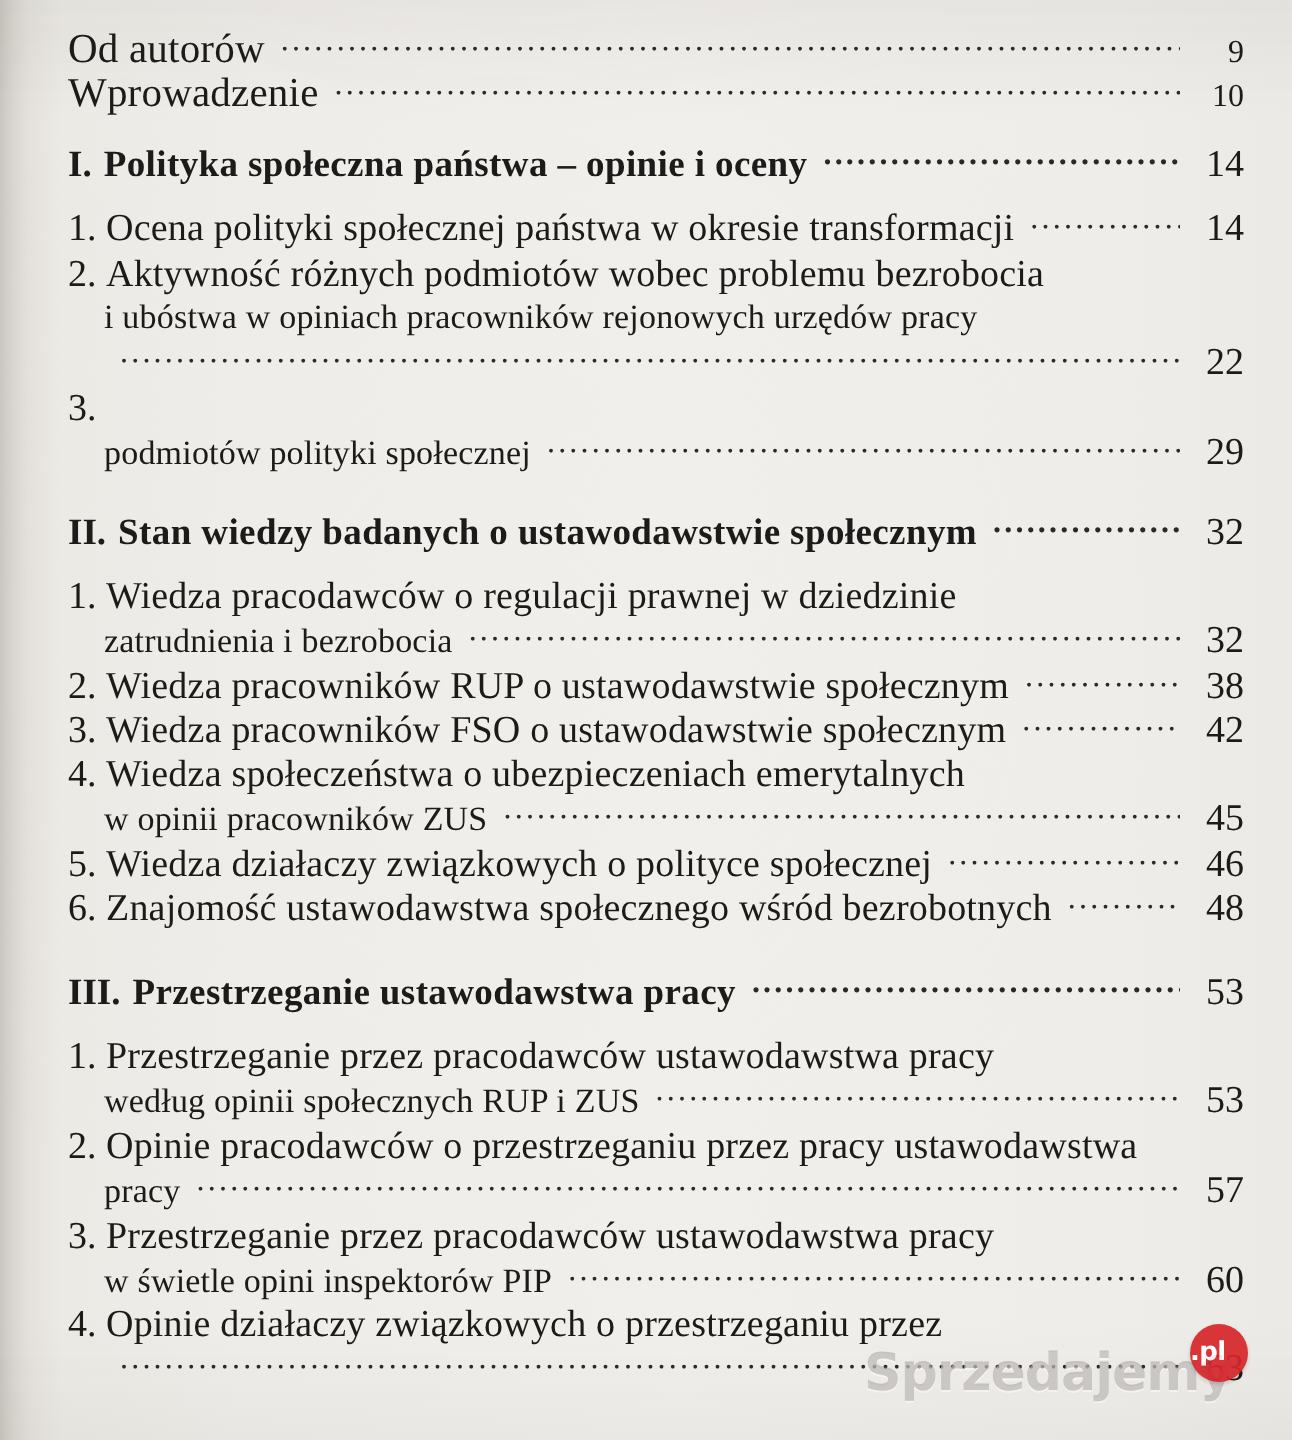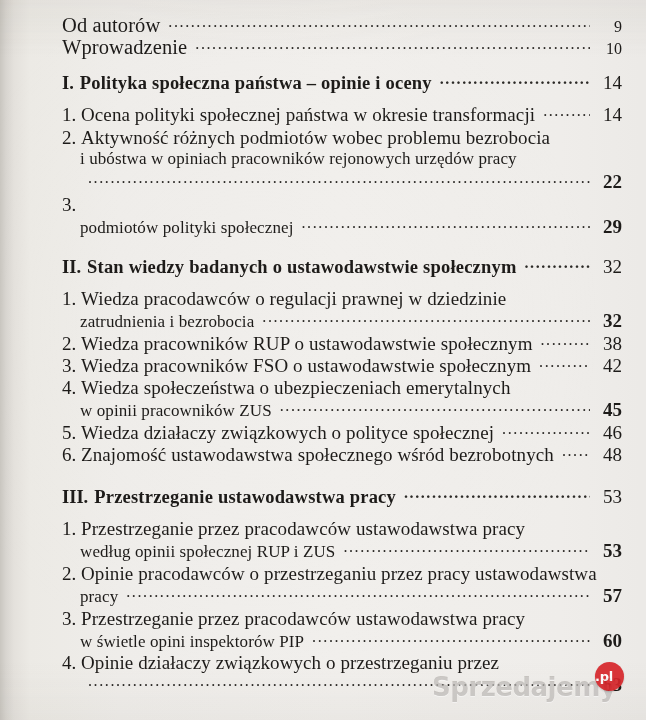--- a/index.html
+++ b/index.html
@@ -51,21 +51,20 @@
     height: 720px;
   }
 
   
   .entry {
     position: absolute;
     left: 34px;
     right: 24px;
     height: 22px;
     white-space: nowrap;
-    margin-left: 28px;
   }
   .row {
     display: flex;
     align-items: baseline;
     width: 100%;
   }
   .num {
     flex: 0 0 auto;
     width: 18px;
     text-align: left;
@@ -108,21 +107,21 @@
   .heading .num { width: auto; font-weight: bold; font-size: 18.5px; padding-right: 6px; }
   .heading .pageno { font-weight: normal; font-size: 19px; }
 
   .item .txt    { font-size: 19px; }
   .item .num    { font-size: 19px; width: 19px; }
   .item .pageno { font-size: 19px; }
 
   
   .cont { left: 52px; }
   .cont .txt { font-size: 17px; }
-  .cont .pageno { font-size: 19px; font-weight: bold; }
+  .cont .pageno { font-size: 19px; }
 
   
   #watermark {
     position: absolute;
     left: 432px;
     top: 662px;
     width: 200px;
     height: 46px;
     pointer-events: none;
   }
@@ -299,21 +298,21 @@
         </div>
       </div>
       <div class="entry item noleader" style="top: 518px;">
         <div class="row">
           <span class="num">1.</span>
           <span class="txt">Przestrzeganie przez pracodawców ustawodawstwa pracy</span>
         </div>
       </div>
       <div class="entry cont" style="top: 540px;">
         <div class="row">
-          <span class="txt">według opinii społecznej RUP i ZUS</span>
+          <span class="txt">według opinii społecznych RUP i ZUS</span>
           <span class="leader"></span>
           <span class="pageno">53</span>
         </div>
       </div>
       <div class="entry item noleader" style="top: 563px;">
         <div class="row">
           <span class="num">2.</span>
           <span class="txt">Opinie pracodawców o przestrzeganiu przez pracy ustawodawstwa</span>
         </div>
       </div>

